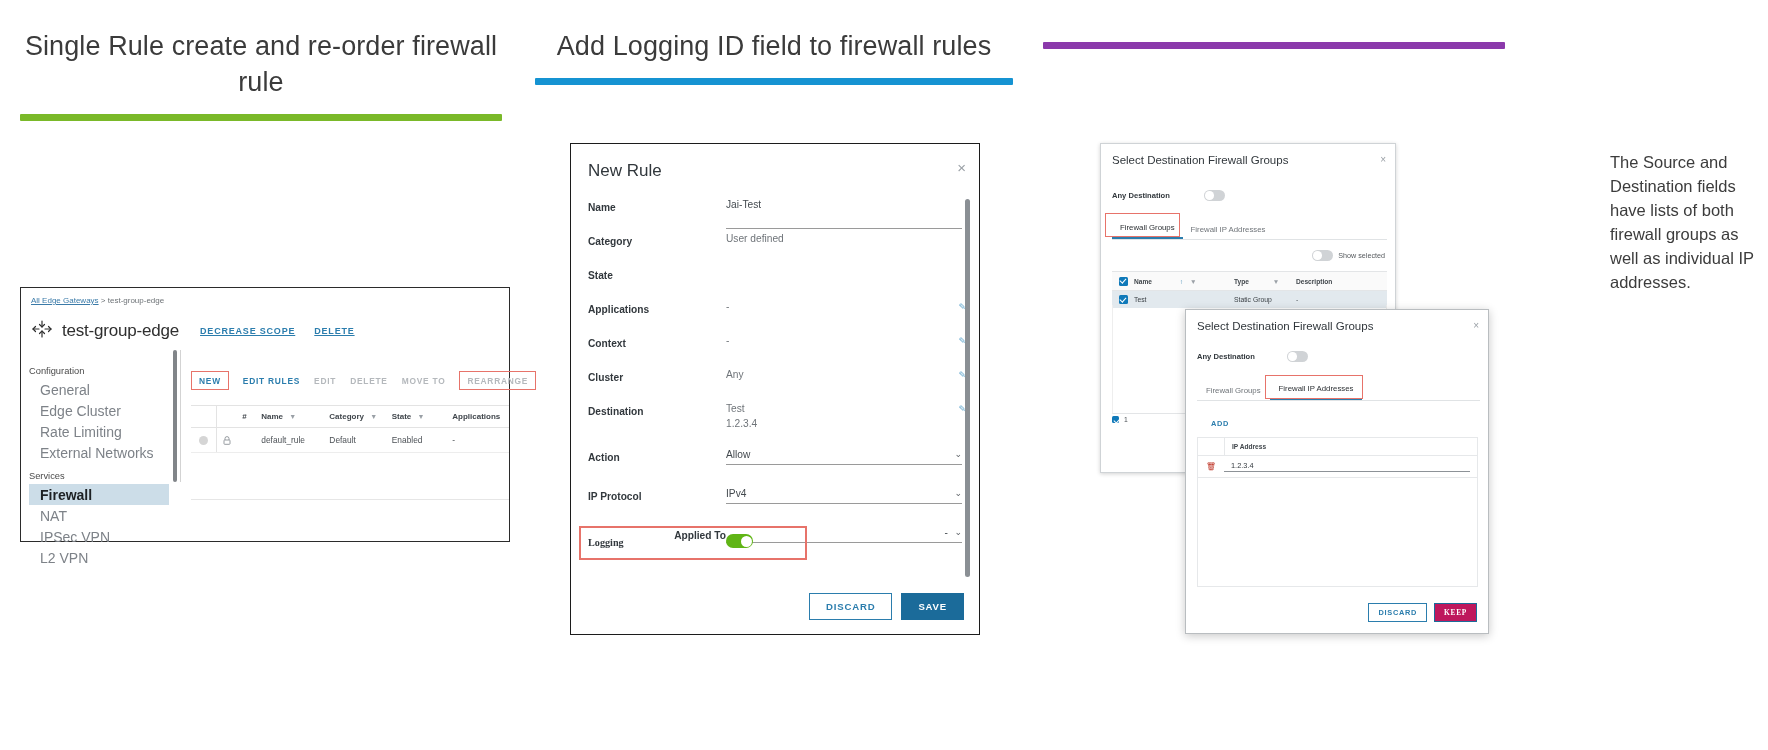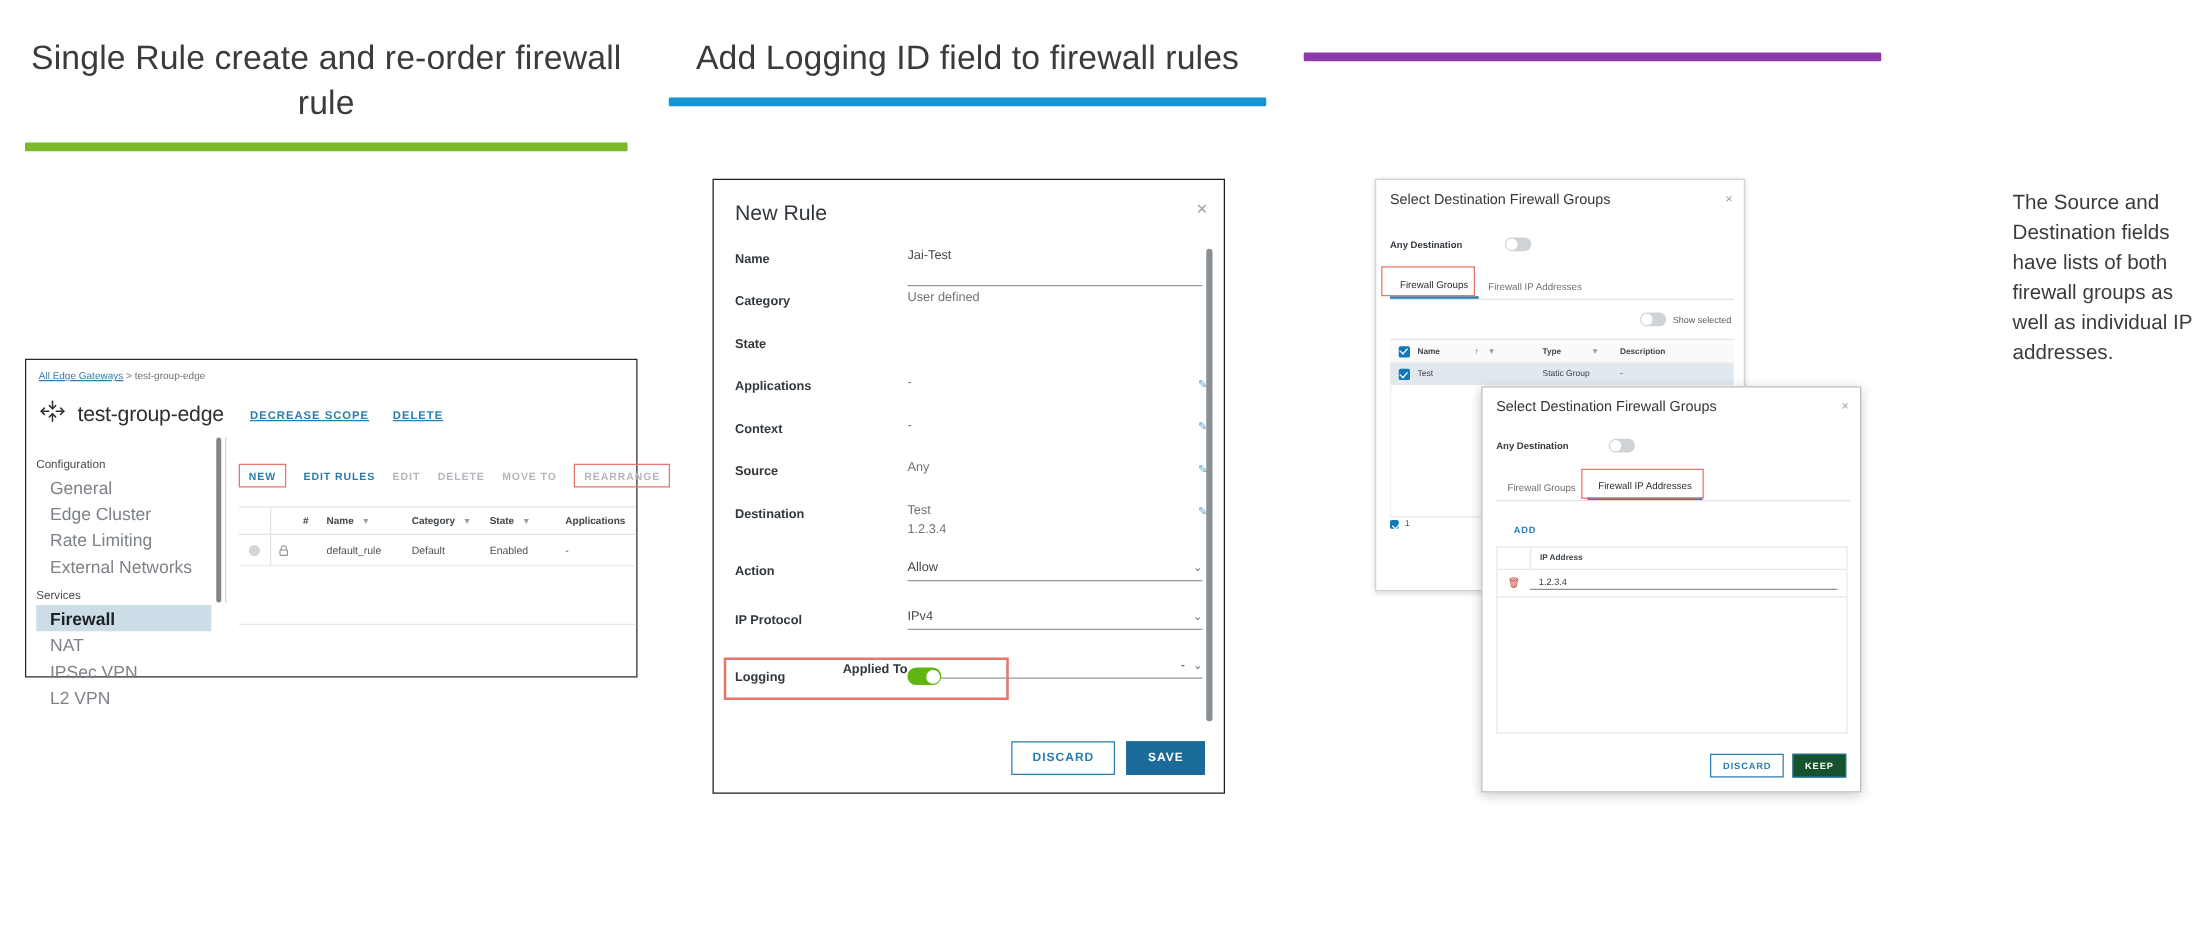--- a/index.html
+++ b/index.html
@@ -62,21 +62,21 @@
   #p2 .lbl{width:138px;font-size:10.2px;font-weight:700;color:#32383d;padding-top:3px;}
   #p2 .val{flex:1;font-size:10.2px;color:#6f7479;position:relative;}
   #p2 .val.inp{border-bottom:1px solid #9a9a9a;padding-bottom:18px;color:#43494e;}
   #p2 .val.sel{border-bottom:1px solid #9a9a9a;padding-bottom:4px;color:#43494e;padding-right:14px;}
   #p2 .chev{position:absolute;right:0;top:0px;font-size:9px;color:#5d6267;}
   #p2 .pen{position:absolute;right:-4px;top:1px;font-size:9px;color:#61a6cd;}
   #p2 .tgl{width:27px;height:14px;border-radius:7px;background:#60b515;position:relative;}
   #p2 .tgl i{position:absolute;right:1.5px;top:1.5px;width:11px;height:11px;border-radius:50%;background:#fff;}
   #p2 .scroll{position:absolute;right:9px;top:55px;width:5px;height:378px;background:#8a8f94;border-radius:3px;}
   #p2 .logbox{position:absolute;left:8px;top:382px;width:228px;height:34px;border:2px solid #e7736a;box-sizing:border-box;}
-  #p2 .logrow{position:absolute;left:17px;top:390px;display:flex;align-items:center;}
+  #p2 .logrow{position:absolute;left:17px;top:390px;display:flex;align-items:center;font-family:Liberation Serif, serif;}
   #p2 .foot{position:absolute;right:15px;bottom:14px;display:flex;gap:9px;}
   #p2 .btn{font-size:9.6px;letter-spacing:.8px;font-weight:600;padding:7px 16px;box-sizing:border-box;}
   #p2 .btn.ghost{border:1px solid #2b7dad;color:#2b7dad;background:#fff;}
   #p2 .btn.solid{background:#1b6b9a;color:#fff;border:1px solid #1b6b9a;}
 
   
   #p3a{left:1100px;top:143px;width:296px;height:330px;border:1px solid #cfd3d6;background:#fff;box-shadow:0 1px 4px rgba(0,0,0,.18);}
   #p3a .dt{position:absolute;left:11px;top:10px;font-size:11.5px;color:#31373c;}
   #p3a .xb{position:absolute;right:9px;top:10px;font-size:10px;color:#9aa0a6;}
   #p3a .anyrow{position:absolute;left:11px;top:46px;display:flex;align-items:center;}
@@ -116,21 +116,21 @@
   #p3b .ipth{display:flex;align-items:center;height:17px;border-bottom:1px solid #e6e8ea;font-size:6.6px;color:#41474c;font-weight:600;}
   #p3b .ipc0{width:26px;display:flex;justify-content:center;}
   #p3b .ipc1{flex:1;border-left:1px solid #e6e8ea;height:100%;display:flex;align-items:center;padding-left:7px;box-sizing:border-box;}
   #p3b .iptr{display:flex;align-items:center;height:21px;border-bottom:1px solid #e6e8ea;font-size:7.4px;color:#33393e;}
   #p3b .ipval{flex:1;margin-left:0;border-bottom:1px solid #8d9297;padding-bottom:1px;padding-left:7px;box-sizing:border-box;margin-right:7px;}
   #p3b .trash{color:#c0392b;font-size:8px;}
   #p3b .empty{height:108px;}
   #p3b .foot{position:absolute;right:11px;bottom:11px;display:flex;gap:7px;}
   #p3b .btn{font-size:7.4px;letter-spacing:.7px;font-weight:600;padding:4px 9px;box-sizing:border-box;}
   #p3b .btn.ghost{border:1px solid #2b7dad;color:#2b7dad;background:#fff;}
-  #p3b .btn.solid{background:#14532d;color:#fff;border:1px solid #1b6b9a;}
+  #p3b .btn.solid{background:#be185d;color:#fff;border:1px solid #1b6b9a;font-family:Liberation Serif, serif;}
 
   #p3note{position:absolute;left:1610px;top:150px;width:158px;font-size:16.5px;line-height:24px;color:#3c3c3c;}
 </style>
 </head>
 <body>
 
 <div class="stage">
 
   <div class="col-head" style="left:535px;top:28px;width:478px;">
     <div class="htxt">Add Logging ID field to firewall rules</div>
@@ -260,21 +260,21 @@
         </div>
       </div>
       <div class="row">
         <div class="lbl">Context</div>
         <div class="val">
           <span>-</span>
           <span class="pen">✎</span>
         </div>
       </div>
       <div class="row">
-        <div class="lbl">Source</div>
+        <div class="lbl">Cluster</div>
         <div class="val">
           <span>Any</span>
           <span class="pen">✎</span>
         </div>
       </div>
       <div class="row" style="min-height:46px;">
         <div class="lbl">Destination</div>
         <div class="val">
           <div>Test</div>
           <div style="margin-top:4px;">1.2.3.4</div>

